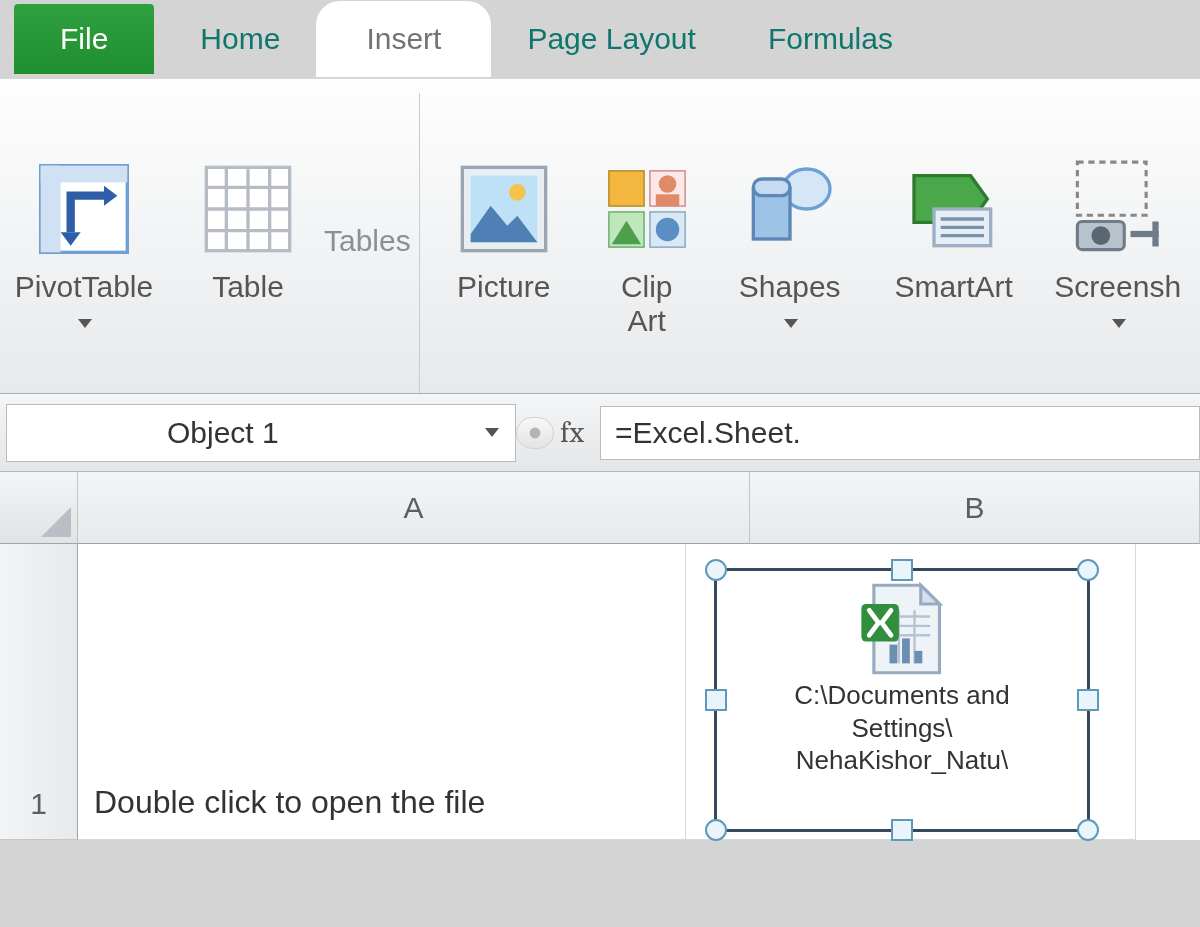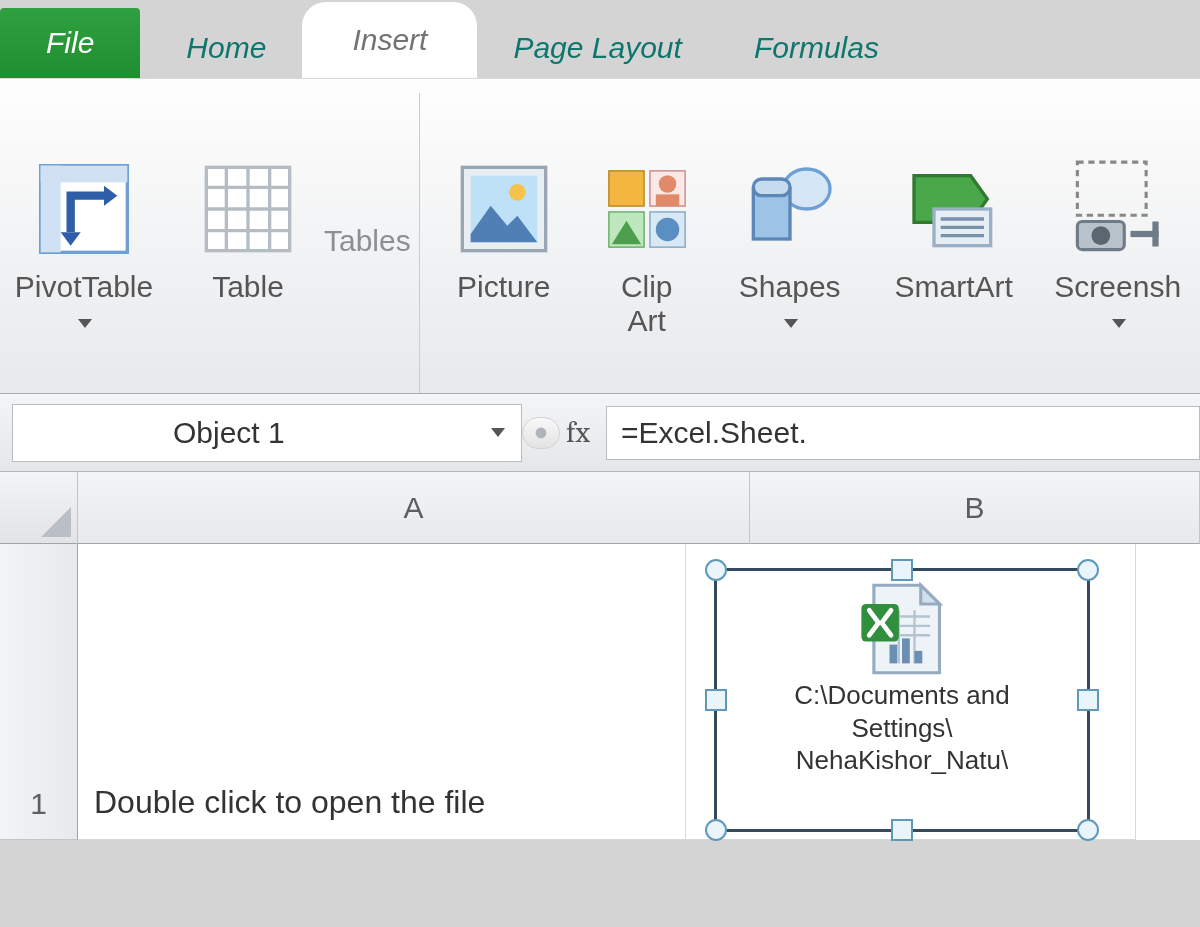--- a/index.html
+++ b/index.html
@@ -9,23 +9,22 @@
     background: #d4d4d4;
     width: 1200px;
     height: 927px;
     overflow: hidden;
     font-size: 30px;
     color: #444;
   }
   .tabstrip {
     height: 78px;
     display: flex;
-    align-items: flex-end;
-    padding-left: 0;
-    font-style: italic;
+    align-items: center;
+    padding-left: 14px;
   }
   .tab {
     height: 60px;
     line-height: 60px;
     padding: 0 36px;
     color: #0f766e;
     position: relative;
     bottom: 0;
     user-select: none;
   }
@@ -100,21 +99,21 @@
     border-top: 9px solid #555;
     vertical-align: middle;
     margin-left: 2px;
   }
   .formula-bar {
     height: 78px;
     background: linear-gradient(#f4f5f6,#e4e6e8);
     border-bottom: 1px solid #b0b5ba;
     display: flex;
     align-items: center;
-    padding: 8px 0 8px 8px;
+    padding: 8px 0 8px 2px;
   }
   .namebox {
     background: #fff;
     border: 1px solid #b7bcc1;
     height: 58px;
     flex: 0 0 510px;
     display: flex;
     align-items: center;
     justify-content: flex-end;
     padding-right: 16px;

